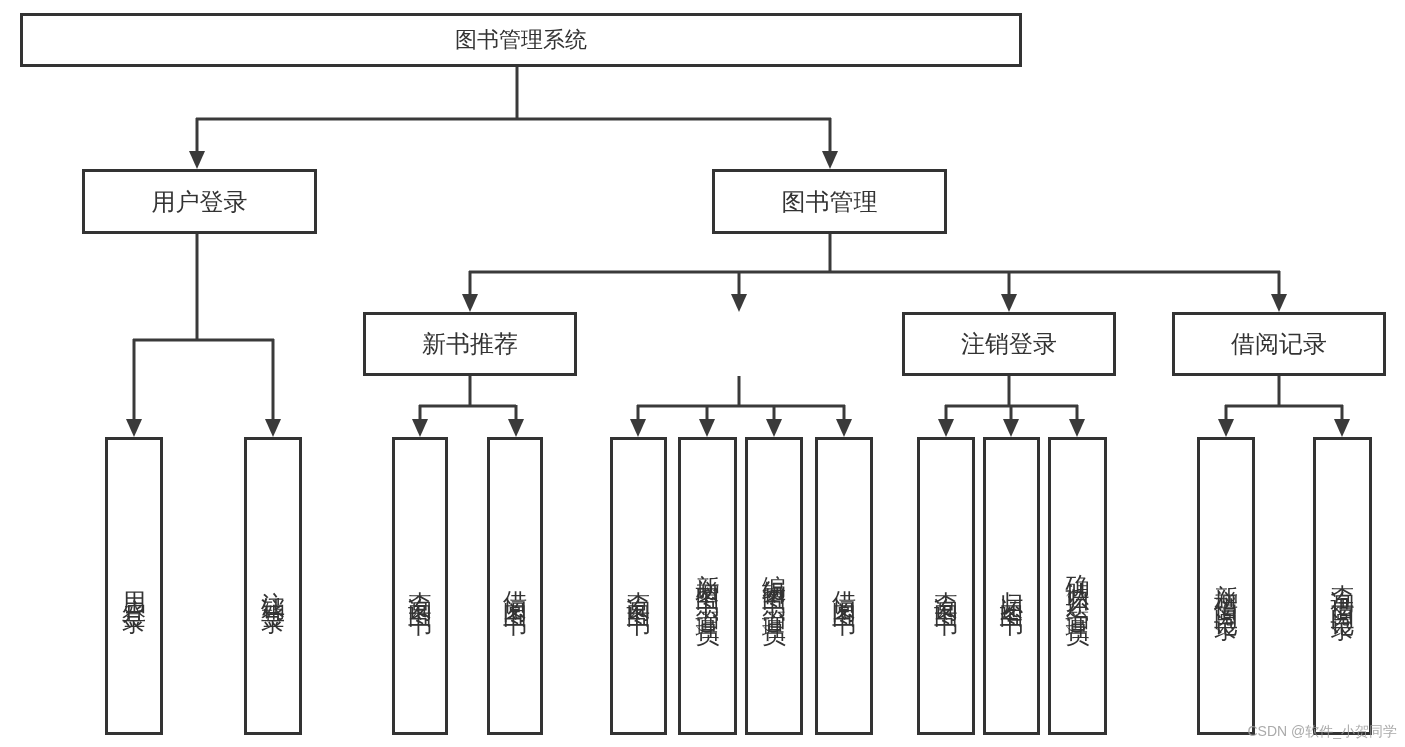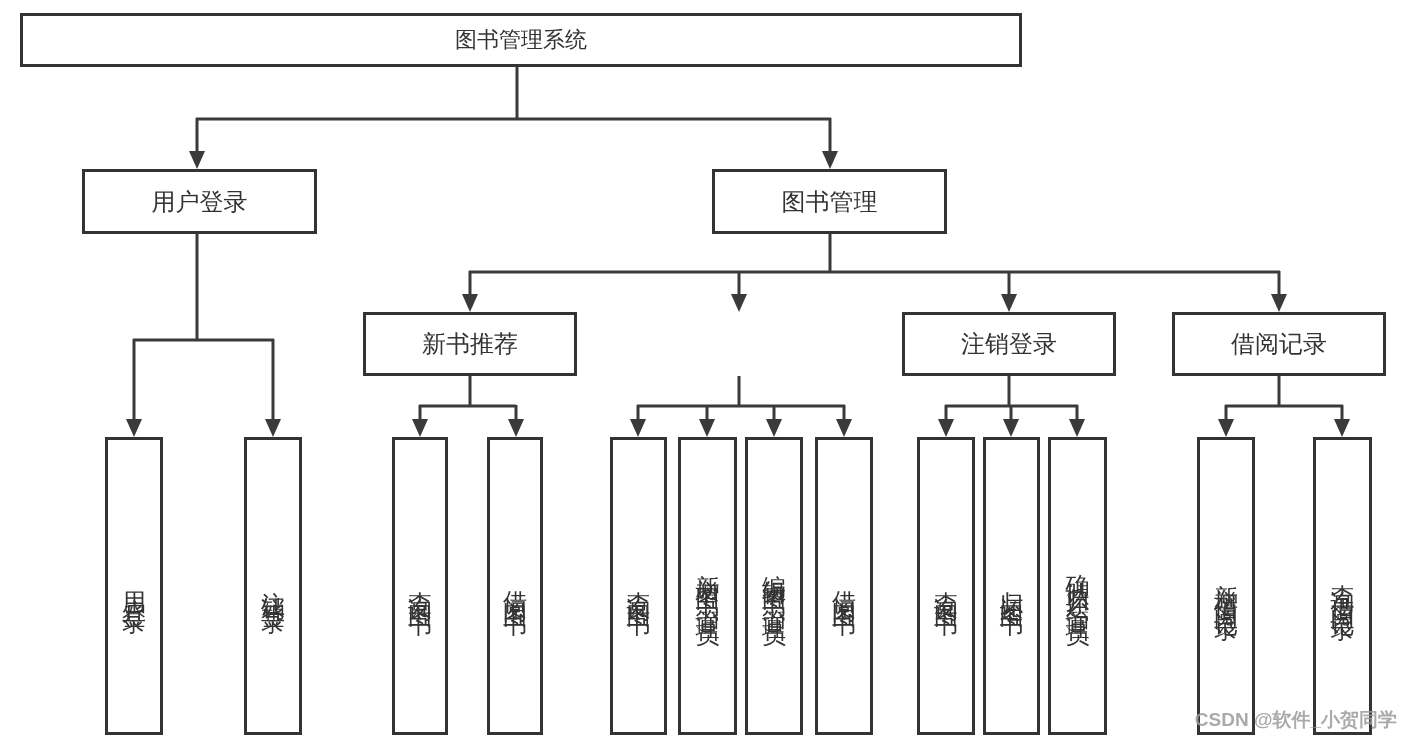--- a/index.html
+++ b/index.html
@@ -45,26 +45,25 @@
   .leaf .vtext {
     writing-mode: vertical-rl;
     text-orientation: mixed;
     letter-spacing: 7px;
     line-height: 1;
     white-space: nowrap;
   }
   .watermark {
     position: absolute;
     right: 8px;
-    bottom: 14px;
-    font-size: 19px;
+    bottom: 6px;
+    font-size: 14px;
     color: var(--watermark);
     opacity: 0.85;
     white-space: nowrap;
-    font-weight: bold;
   }
 </style>
 </head>
 <body>
 
 <div class="canvas">
 
   <svg class="wires" width="1405" height="747" viewBox="0 0 1405 747" aria-hidden="true">
 
     <line x1="517" y1="67" x2="517" y2="120"></line>

